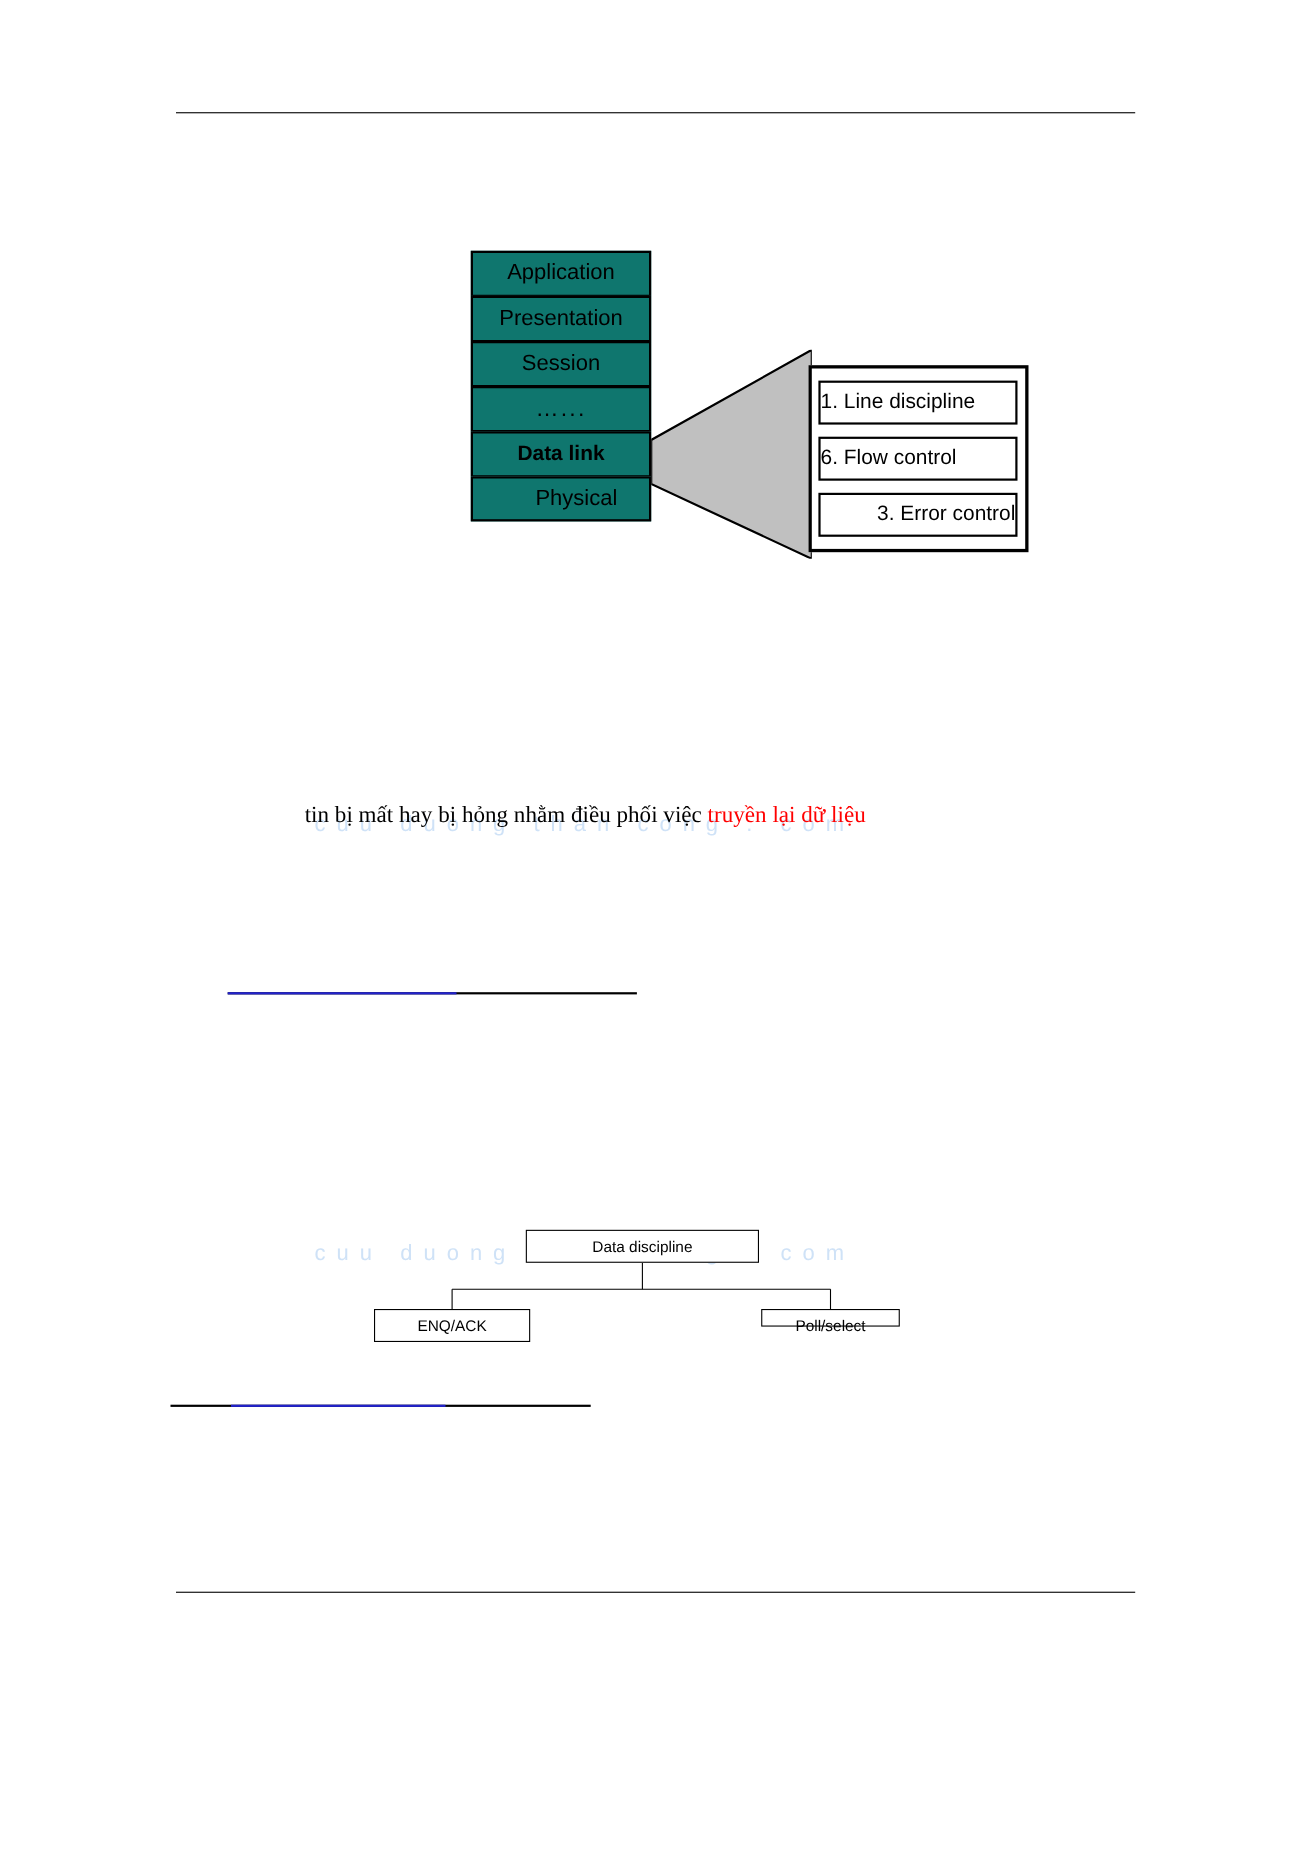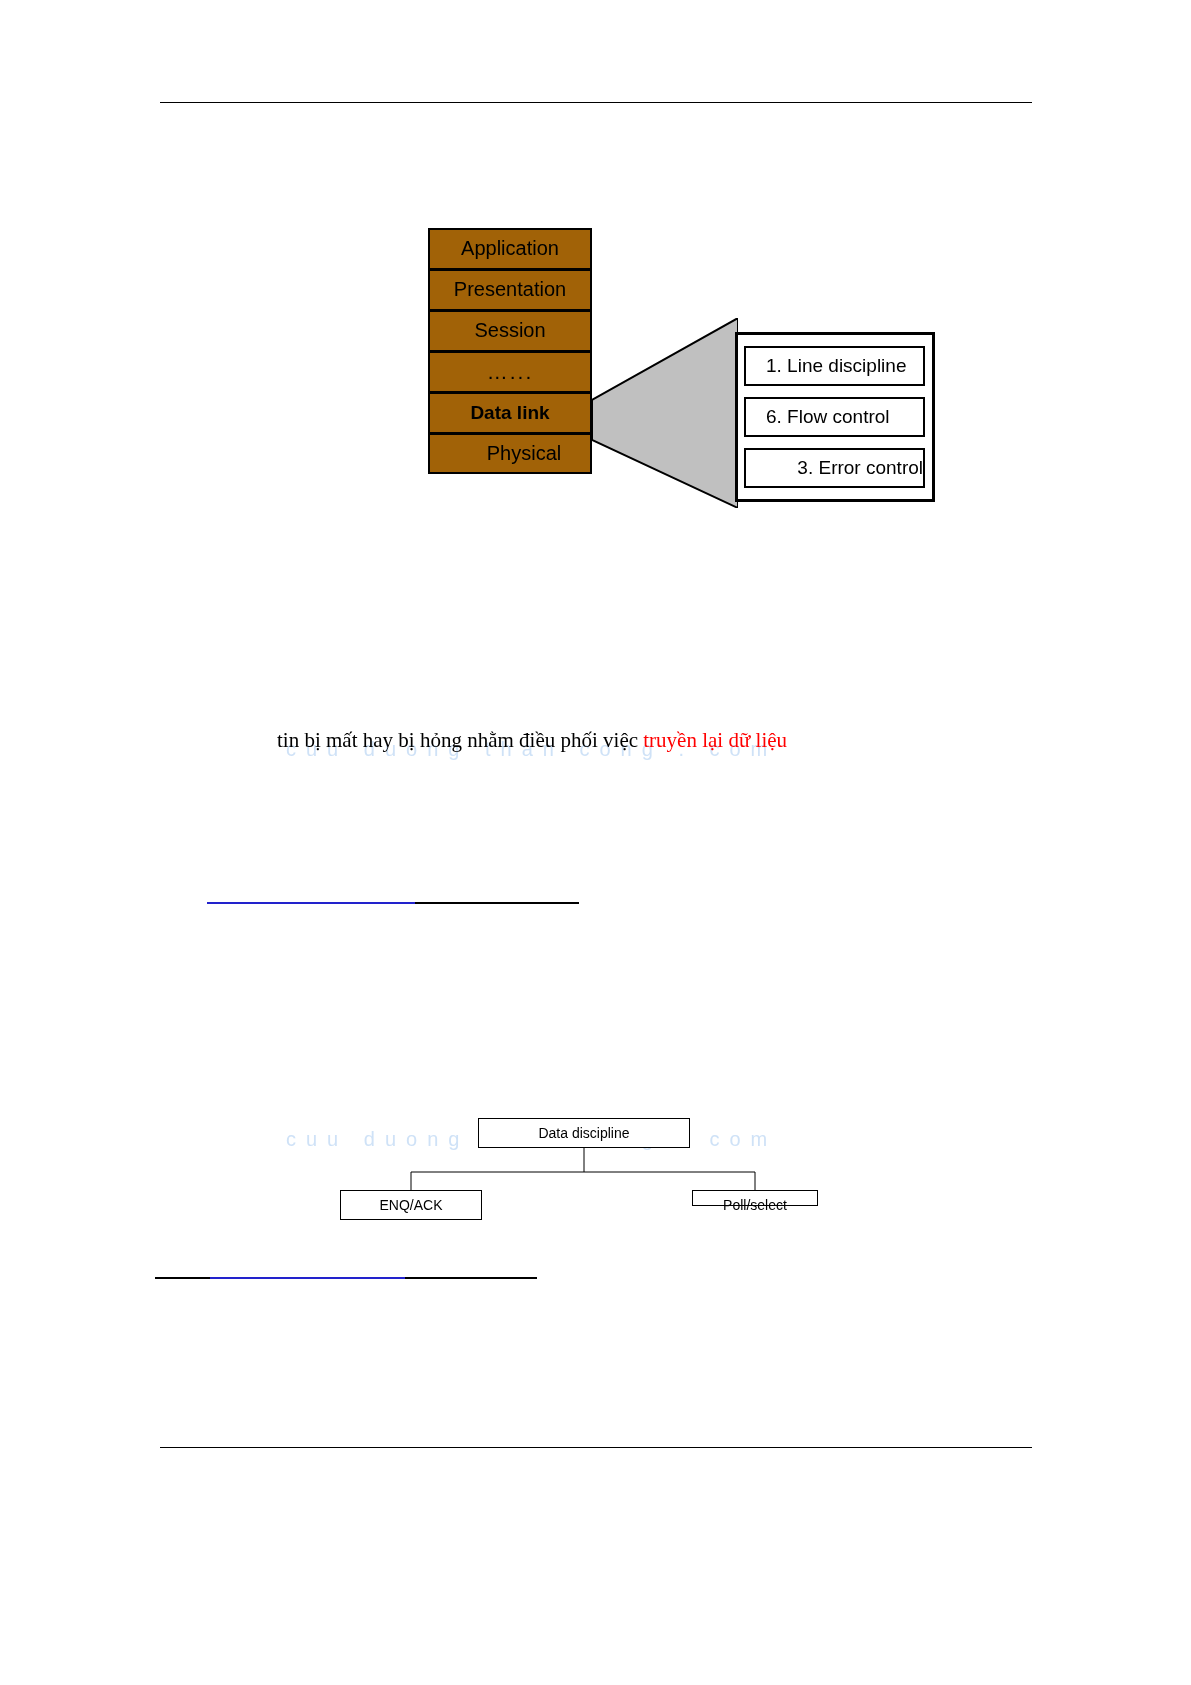--- a/index.html
+++ b/index.html
@@ -36,21 +36,21 @@
   .osi-row {
     box-sizing: border-box;
     border: 2px solid #000000;
     border-bottom-width: 1px;
     height: 41px;
     line-height: 37px;
     text-align: center;
     font-family: "Liberation Sans", sans-serif;
     font-size: 20px;
     color: #000000;
-    background: #a16207;
+    background: #0f766e;
     position: relative;
   }
   .osi-row:last-child { border-bottom-width: 2px; padding-left: 28px; }
   .osi-row.bold { font-weight: bold; font-size: 19px; }
   .osi-row.dots { font-size: 21px; letter-spacing: 2px; }
   .stack-shadow {
     position: absolute;
     left: 434px;
     top: 234px;
     width: 164px;
@@ -99,21 +99,21 @@
     position: absolute;
     left: 9px;
     width: 181px;
     height: 40px;
     box-sizing: border-box;
     border: 2px solid #000000;
     background: #ffffff;
     font-family: "Liberation Sans", sans-serif;
     font-size: 19px;
     line-height: 36px;
-    padding-left: 20px;
+    padding-left: 0;
     color: #000000;
   }
   .callout.c1 { top: 14px; }
   .callout.c2 { top: 65px; }
   .callout.c3 { top: 116px; text-align: right; }
   .callout-shadow {
     position: absolute;
     left: 14px;
     width: 181px;
     height: 40px;

